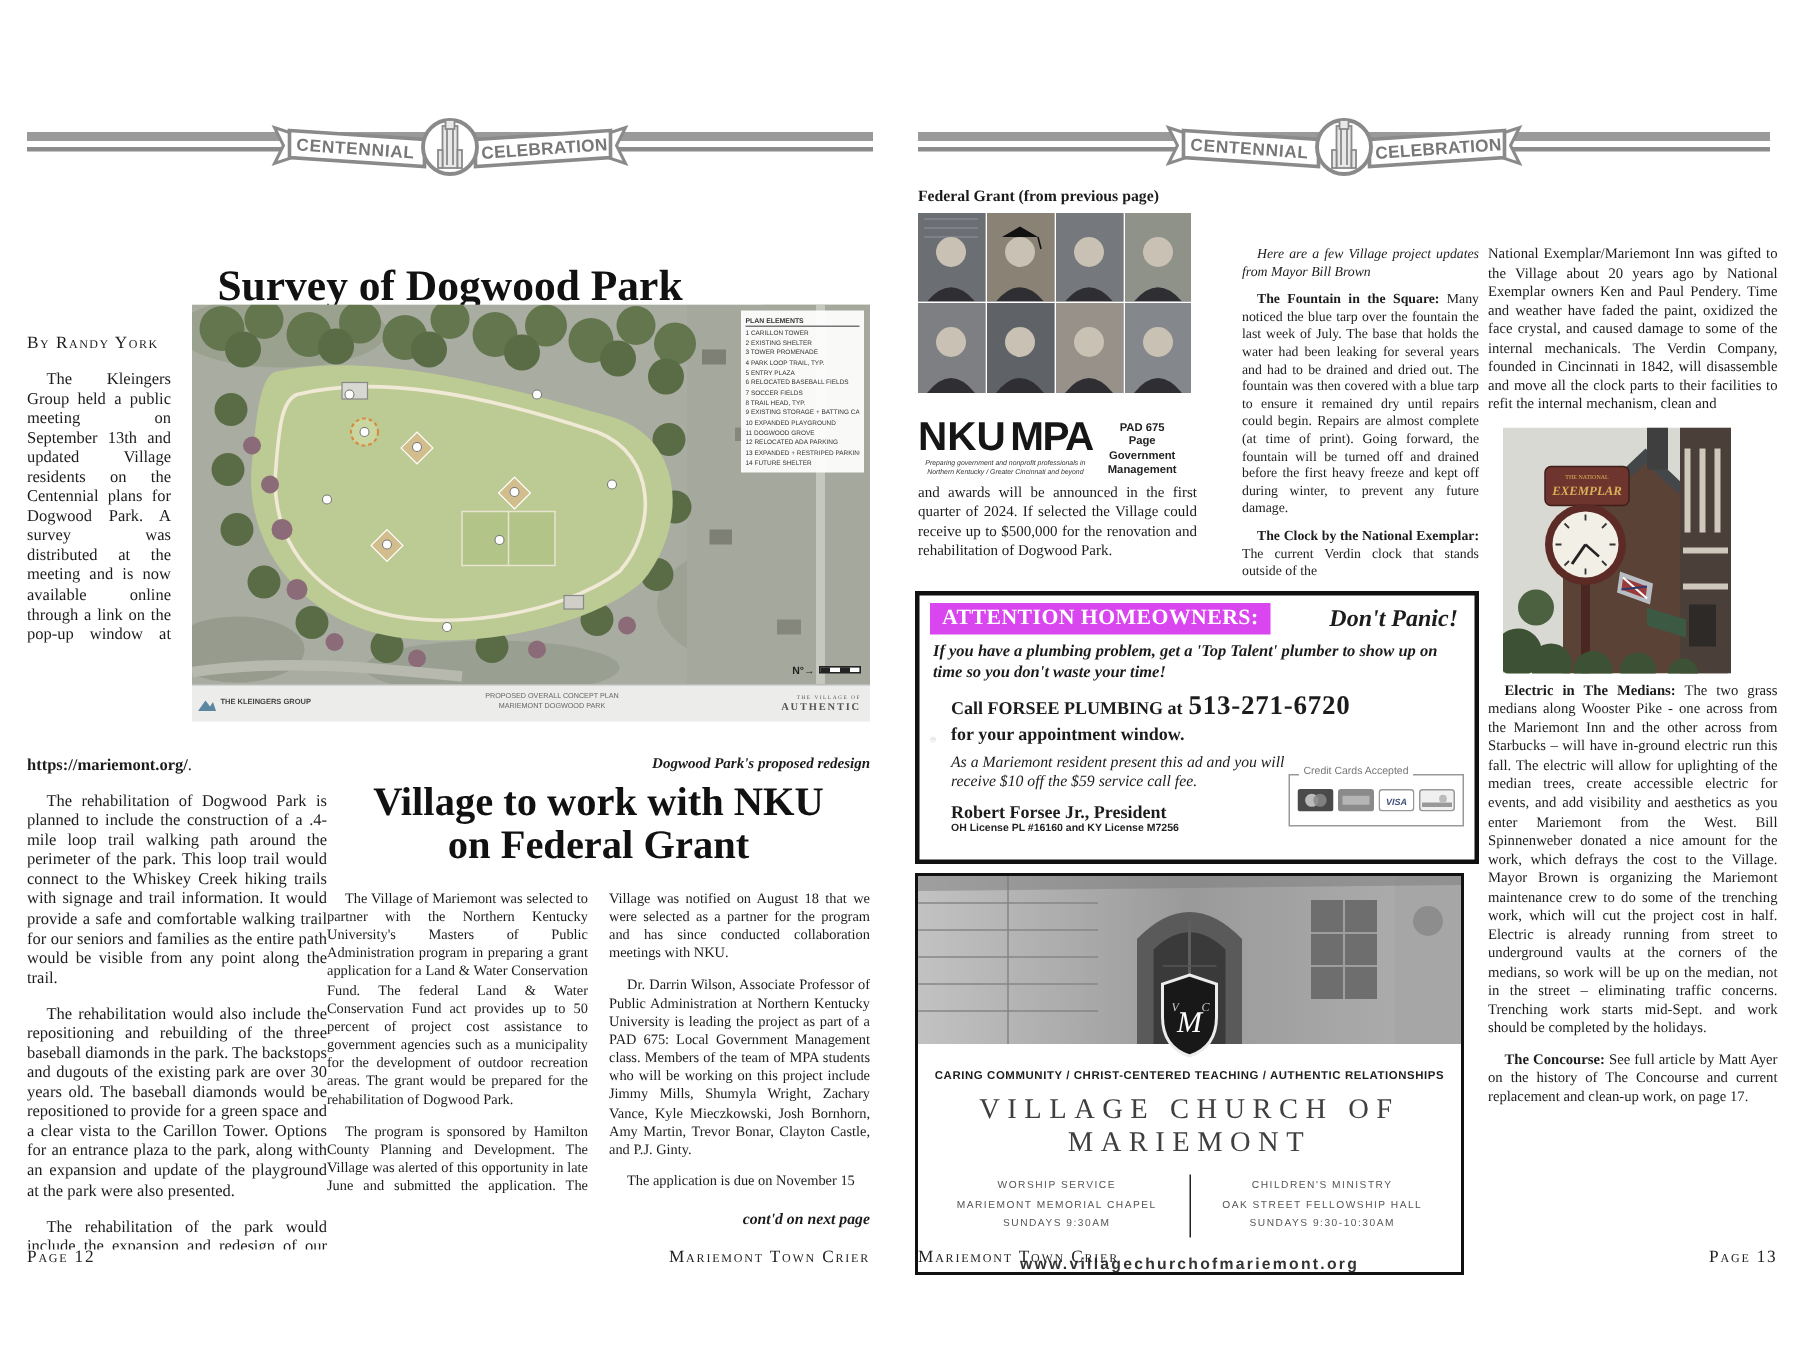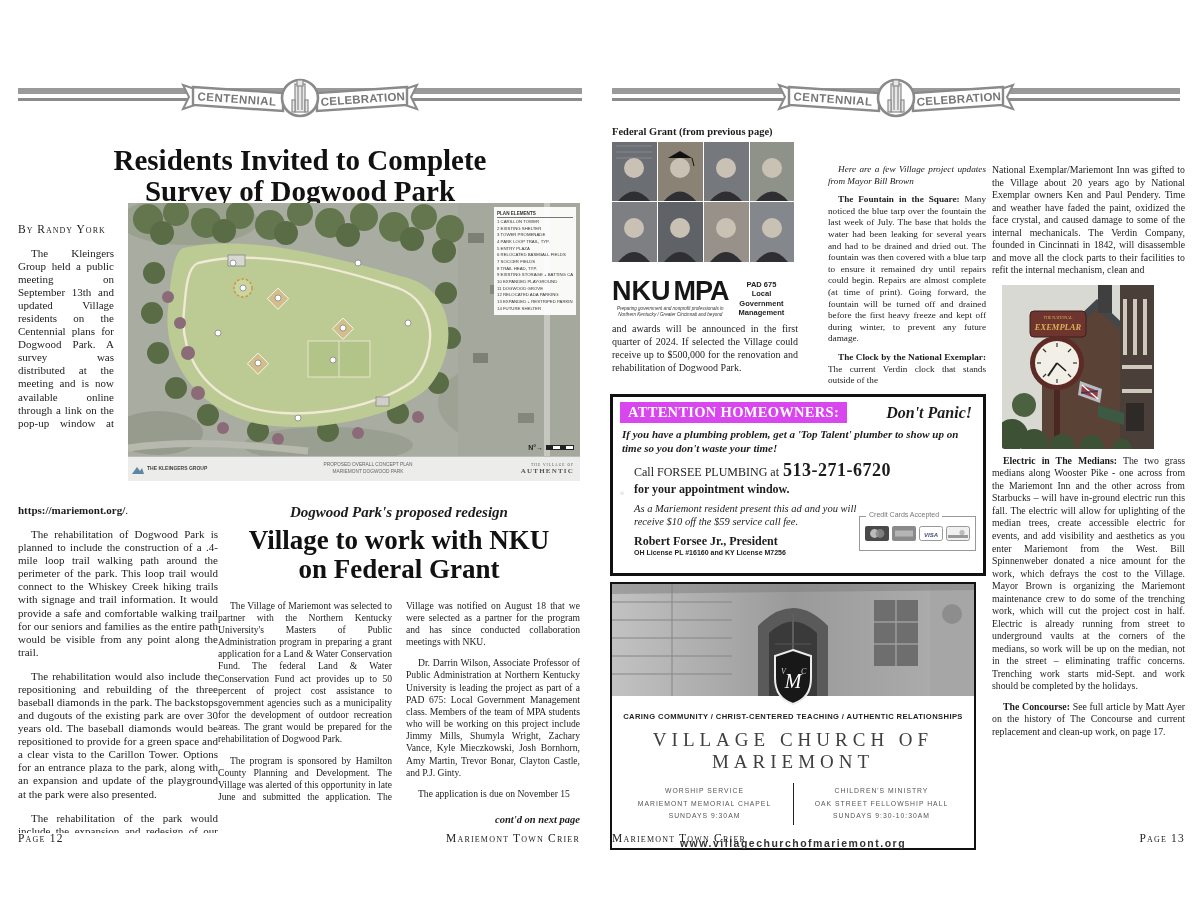--- a/index.html
+++ b/index.html
@@ -29,21 +29,21 @@
   .legend{position:absolute;top:4px;right:4px;width:76px;background:rgba(255,255,255,.93);padding:3px 3px;
           font-family:"Liberation Sans","DejaVu Sans",sans-serif;font-size:4.3px;line-height:1.55;color:#333;}
   .legend .lt{font-weight:bold;border-bottom:.5px solid #777;margin-bottom:1px;font-size:4.6px;}
   .legend div{white-space:nowrap;overflow:hidden;}
   .compass{position:absolute;right:6px;bottom:4px;font-family:"Liberation Sans","DejaVu Sans",sans-serif;
            font-size:7px;font-weight:bold;color:#222;}
   .compass .scale{display:inline-block;width:26px;height:3px;background:
        linear-gradient(90deg,#222 0 25%,#fff 25% 50%,#222 50% 75%,#fff 75%);border:.5px solid #222;vertical-align:middle;margin-left:3px;}
 
   .article2{float:right;clear:right;width:362px;}
-  .map-caption{font-style:italic;font-weight:bold;font-size:15px;text-align:center;margin:0 0 2px 0 !important;text-indent:0 !important;}
+  .map-caption{font-style:italic;font-weight:bold;font-size:10px;text-align:right;margin:0 0 2px 0 !important;text-indent:0 !important;}
   .h2{font-size:27px;font-weight:bold;text-align:center;line-height:1.07;margin:4px 0 16px 0;color:#111;}
   .cols2{column-count:2;column-gap:14px;height:208px;font-size:9.6px;line-height:1.27;text-align:justify;}
   .cols2 p{margin:0 0 9px 0;text-indent:12px;}
   .contd{text-align:right;font-weight:bold;font-style:italic;font-size:10.5px;margin-top:6px !important;text-indent:0 !important;}
 
   .pagefoot{position:absolute;top:832px;display:flex;justify-content:space-between;
             font-variant:small-caps;letter-spacing:1.2px;font-size:11.5px;color:#222;}
 
   
   .jumpcap{font-weight:bold;font-size:10.5px;}
@@ -59,21 +59,21 @@
   .colC p{margin:0 0 8px 0;text-indent:11px;}
 
   
   .ad-plumb{position:absolute;border:3px solid #111;background:#fff;padding:5px 7px;}
   .ap-row1{display:flex;align-items:center;justify-content:space-between;}
   .ap-black{background:#d946ef;color:#fff;font-weight:bold;font-size:14.5px;padding:2px 8px;letter-spacing:.3px;}
   .ap-panic{font-weight:bold;font-style:italic;font-size:16px;padding-right:4px;}
   .ap-pitch{font-weight:bold;font-style:italic;font-size:11px;line-height:1.25;margin:5px 2px 4px 2px;}
   .ap-main{display:flex;margin-top:2px;}
   .ap-right{flex:1;padding-left:10px;}
-  .ap-call{font-weight:normal;font-size:12px;}
+  .ap-call{font-weight:bold;font-size:12px;}
   .ap-phone{font-weight:bold;font-size:18px;letter-spacing:.5px;}
   .ap-call2{font-weight:bold;font-size:12px;margin-top:1px;}
   .ap-bottom{display:flex;justify-content:space-between;margin-top:5px;}
   .ap-offer{font-style:italic;font-size:10.5px;line-height:1.25;width:225px;}
   .ap-pres{font-weight:bold;font-size:12px;margin-top:6px;}
   .ap-lic{font-weight:bold;font-size:7px;font-family:"Liberation Sans","DejaVu Sans",sans-serif;color:#222;}
   .cards{position:relative;border:1px solid #999;padding:9px 5px 4px 5px;height:20px;margin-top:14px;align-self:flex-start;}
   .cards .cl{position:absolute;top:-6px;left:6px;background:#fff;padding:0 3px;font-size:7px;color:#777;font-family:"Liberation Sans","DejaVu Sans",sans-serif;}
   .cards .crow{display:flex;gap:3px;}
 
@@ -114,21 +114,21 @@
           <line x1="125" y1="10" x2="125" y2="34"></line>
           <rect x="115" y="24" width="3" height="12"></rect>
           <rect x="128" y="24" width="3" height="12"></rect>
         </g>
         <text x="60" y="27" transform="rotate(4 60 24)" text-anchor="middle" font-family="Liberation Sans, sans-serif" font-weight="bold" font-size="11.5" letter-spacing=".5" fill="#777">CENTENNIAL</text>
         <text x="186" y="27" transform="rotate(-4 186 24)" text-anchor="middle" font-family="Liberation Sans, sans-serif" font-weight="bold" font-size="11.5" letter-spacing=".2" fill="#777">CELEBRATION</text>
       </svg>
     </div>
 
     <h1 class="headline" style="left:40px;top:126px;width:520px;font-size:29px;">
-      <span>Residents Invited to Complete</span><br>
+      <br>
       <span>Survey of Dogwood Park</span>
     </h1>
 
     <div class="article1">
 
       <div class="map-wrap">
         <div class="map-photo">
           <svg width="452" height="253" viewBox="0 0 452 253" preserveAspectRatio="none">
             <rect width="452" height="253" fill="#a9aca0"></rect>
             <ellipse cx="30" cy="230" rx="45" ry="22" fill="#969b8d"></ellipse>
@@ -354,21 +354,21 @@
         <div>
           <span class="nku-word" style="letter-spacing:0;">NKU</span><span class="nku-word" style="margin-left:3px;">MPA</span>
         </div>
         <div class="nku-tag">
           <span style="display:block;">Preparing government and nonprofit professionals in</span>
           <span style="display:block;">Northern Kentucky / Greater Cincinnati and beyond</span>
         </div>
       </div>
       <div class="pad-block">
         <span style="display:block;">PAD 675</span>
-        <span style="display:block;">Local</span>
+        <span style="display:block;">Page</span>
         <span style="display:block;">Government</span>
         <span style="display:block;">Management</span>
       </div>
     </div>
 
     <div class="abs colA-para" style="left:12px;top:322px;width:186px;">and awards will be announced in the first quarter of 2024. If selected the Village could receive up to $500,000 for the renovation and rehabilitation of Dogwood Park.</div>
 
 
     <div class="abs colB" style="left:228px;top:164px;width:158px;">
       <p class="intro">Here are a few Village project updates from Mayor Bill Brown</p>

